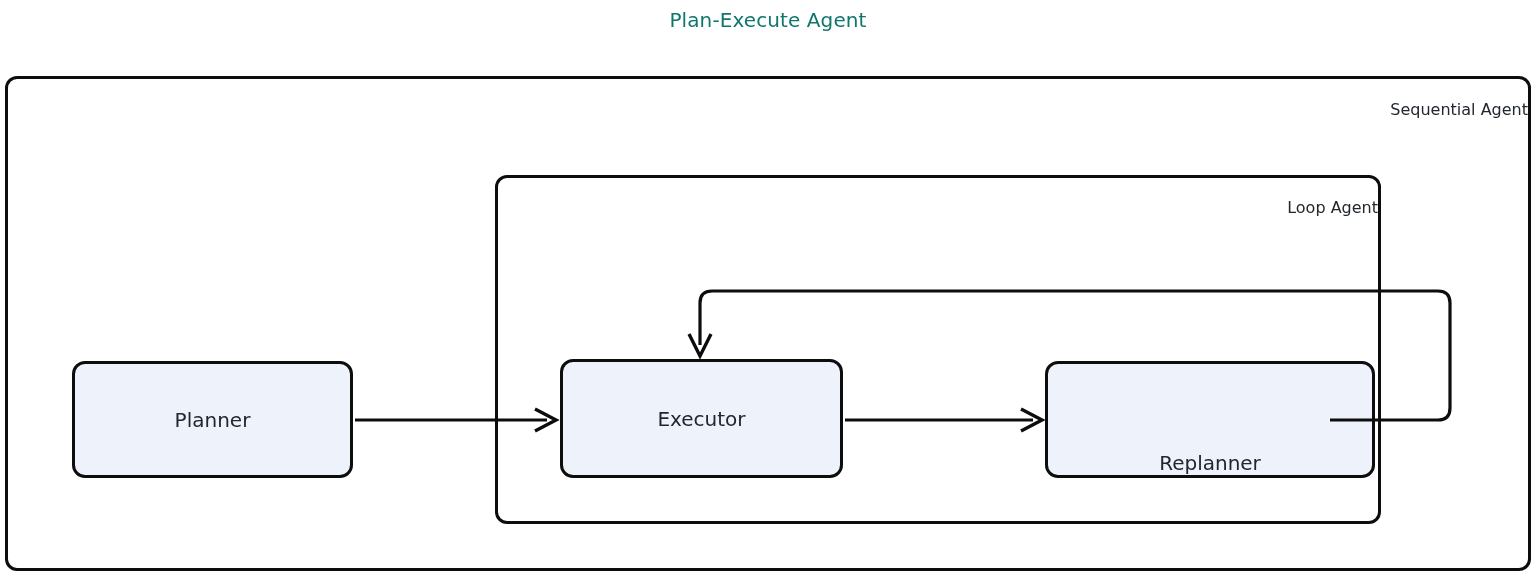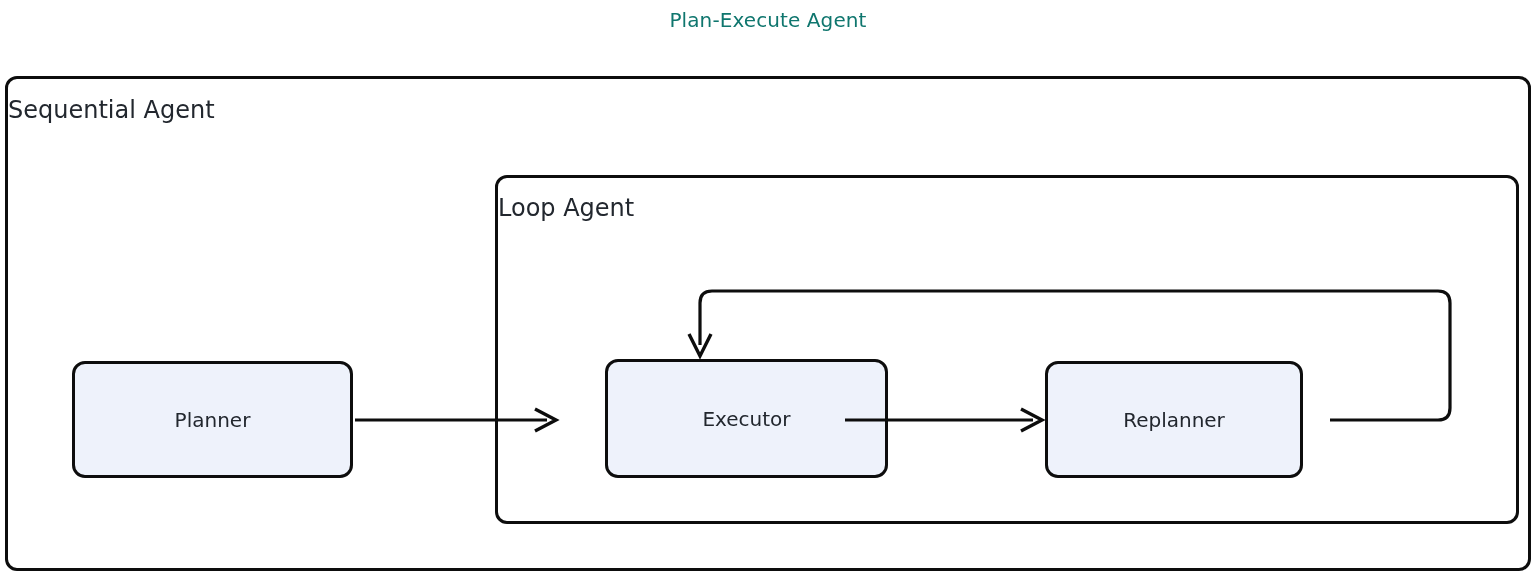--- a/index.html
+++ b/index.html
@@ -48,28 +48,28 @@
   }
   #sequential-agent-container {
     left: 5px;
     top: 76px;
     width: 1526px;
     height: 495px;
   }
   #loop-agent-container {
     left: 495px;
     top: 175px;
-    width: 1024px;
+    width: 886px;
     height: 349px;
   }
   .container-label {
     position: absolute;
     width: 100%;
-    text-align: left;
-    font-size: 24px;
+    text-align: right;
+    font-size: 16px;
     line-height: 26px;
     color: #22272e;
     white-space: nowrap;
   }
   #sequential-agent-label { top: 18px; }
   #loop-agent-label { top: 17px; }
 
   
   .node-box {
     position: absolute;
@@ -88,27 +88,27 @@
     left: 72px;
     top: 361px;
     width: 281px;
     height: 117px;
   }
   #node-executor {
     left: 560px;
     top: 359px;
     width: 283px;
     height: 119px;
-    margin-left: 45px;
   }
   #node-replanner {
     left: 1045px;
     top: 361px;
-    width: 258px;
+    width: 330px;
     height: 117px;
+    align-items: flex-end;
   }
 
   
   #edge-layer {
     position: absolute;
     left: 0; top: 0;
     width: 1536px;
     height: 576px;
     pointer-events: none;
   }

